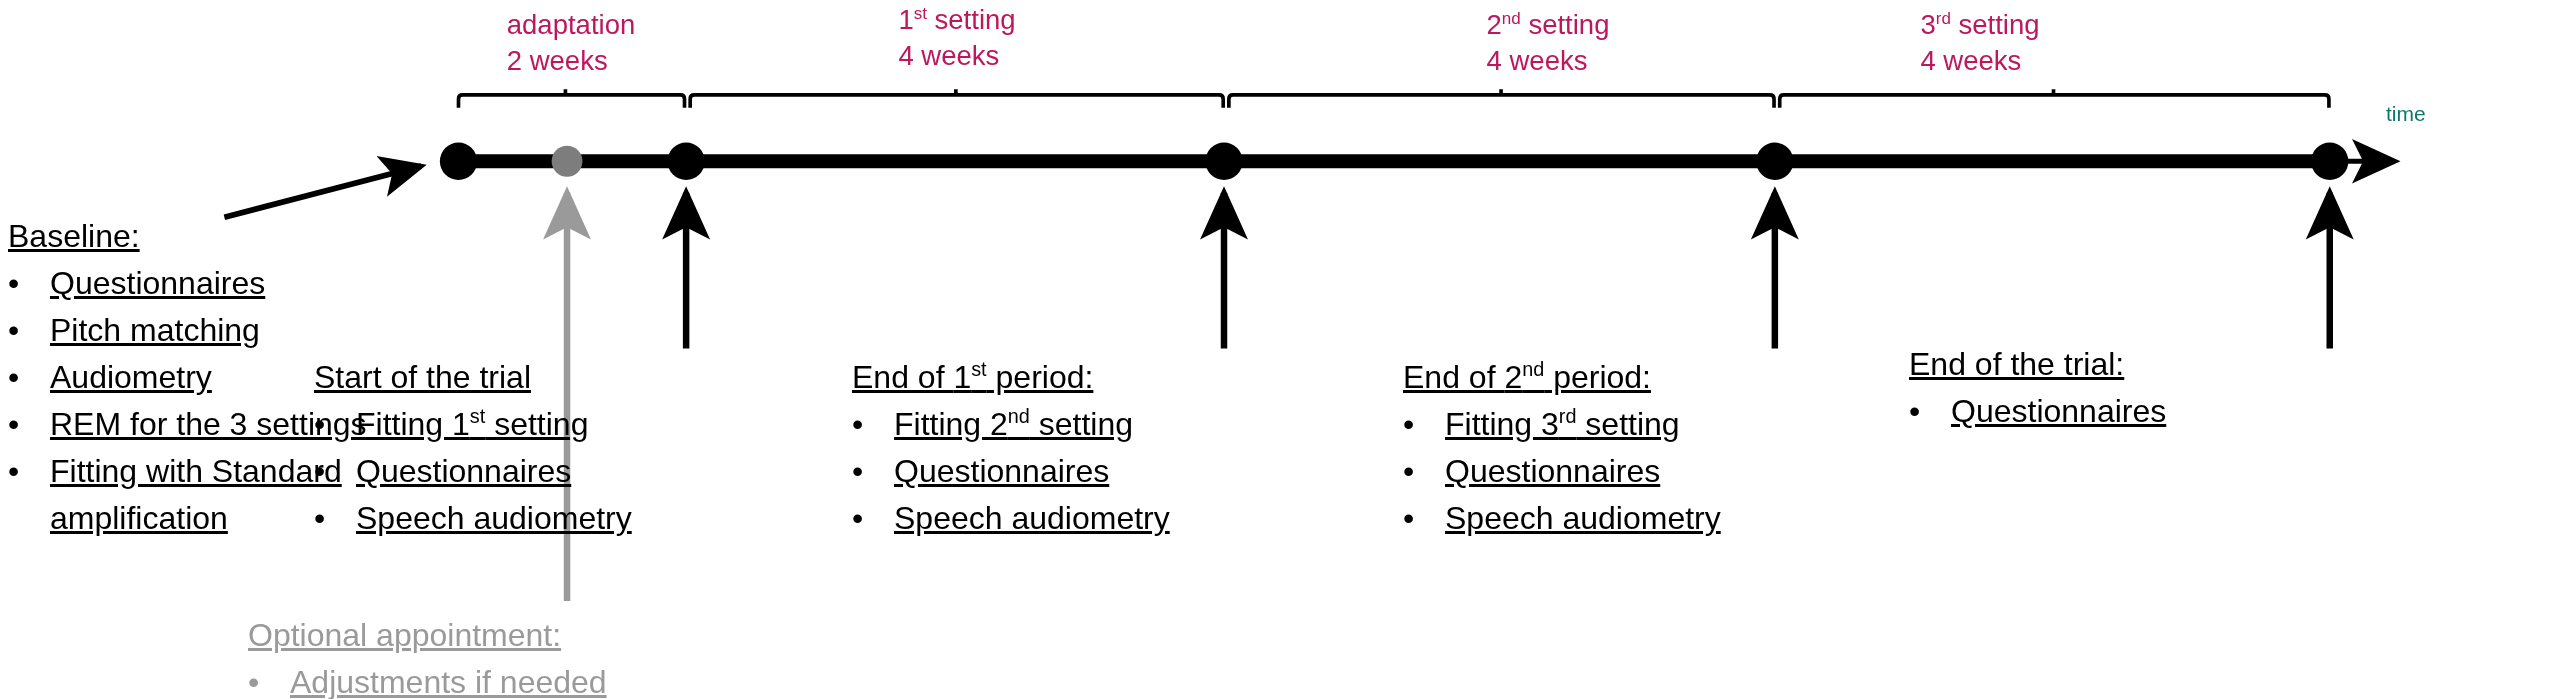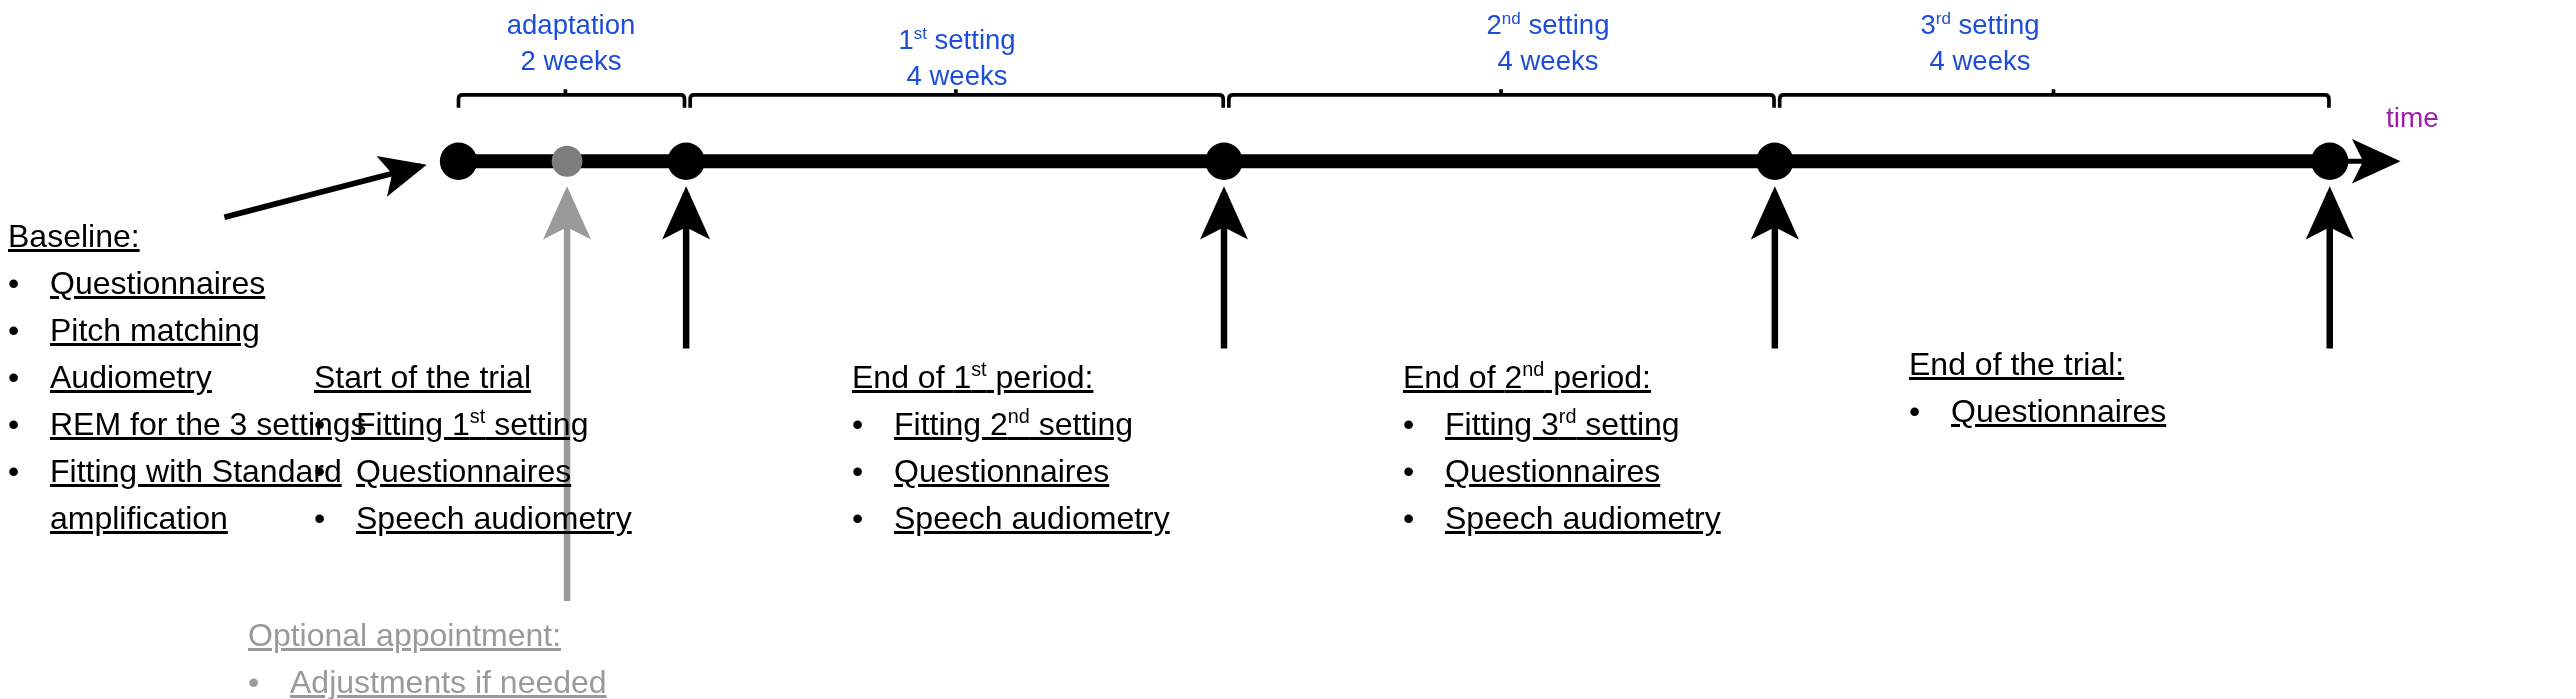--- a/index.html
+++ b/index.html
@@ -14,39 +14,39 @@
     height: 700px;
     background: #ffffff;
     font-family: "Liberation Sans", sans-serif;
     color: #000000;
     overflow: hidden;
   }
 
   
   .phase-caption {
     position: absolute;
-    text-align: center;
+    text-align: left;
     font-size: 27.5px;
     line-height: 1.32;
-    color: #1d4ed8;
+    color: #be185d;
     white-space: nowrap;
     transform: translateX(-50%);
   }
   .phase-caption .sup {
     font-size: 0.62em;
     vertical-align: super;
     line-height: 0;
   }
   .phase-caption .dur { display: block; }
 
   
   .time-label {
     position: absolute;
-    font-size: 28px;
-    color: #a21caf;
+    font-size: 21px;
+    color: #0f766e;
     white-space: nowrap;
   }
 
   
   .block {
     position: absolute;
     font-size: 32px;
     line-height: 1.47;
     color: #000;
     white-space: nowrap;
@@ -135,21 +135,21 @@
     <line x1="1511" y1="430" x2="1511" y2="238" stroke="#000000" stroke-width="8" marker-end="url(#arrow-black)"></line>
     <line x1="2191" y1="430" x2="2191" y2="238" stroke="#000000" stroke-width="8" marker-end="url(#arrow-black)"></line>
     <line x1="2876" y1="430" x2="2876" y2="238" stroke="#000000" stroke-width="8" marker-end="url(#arrow-black)"></line>
   </svg>
 
   <div class="phase-caption" style="left:571px; top:6.5px;">
     <span>adaptation</span>
     <span class="dur">2 weeks</span>
   </div>
 
-  <div class="phase-caption" style="left:957px; top:22px;">
+  <div class="phase-caption" style="left:957px; top:2px;">
     <span><span>1</span><span class="sup">st</span><span> setting</span></span>
     <span class="dur">4 weeks</span>
   </div>
 
   <div class="phase-caption" style="left:1503px; top:6.5px;margin-left:45px;">
     <span><span>2</span><span class="sup">nd</span><span> setting</span></span>
     <span class="dur">4 weeks</span>
   </div>
 
   <div class="phase-caption" style="left:1980px; top:6.5px;">

